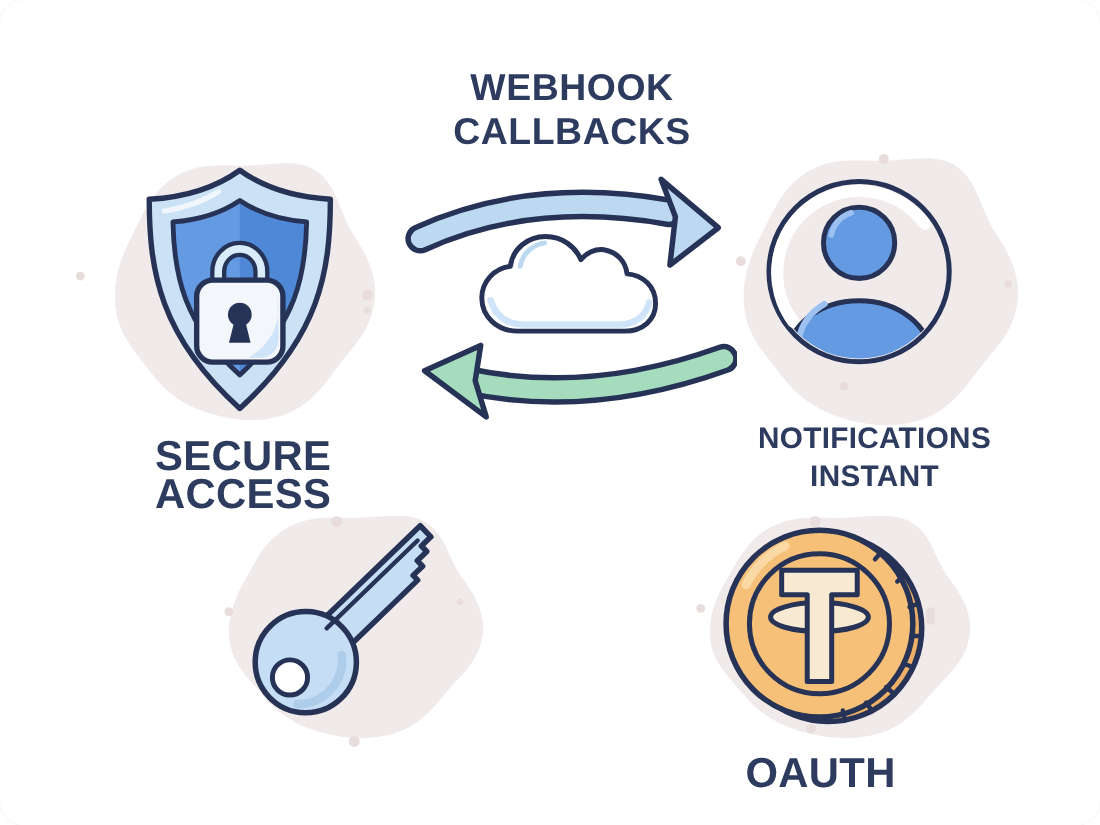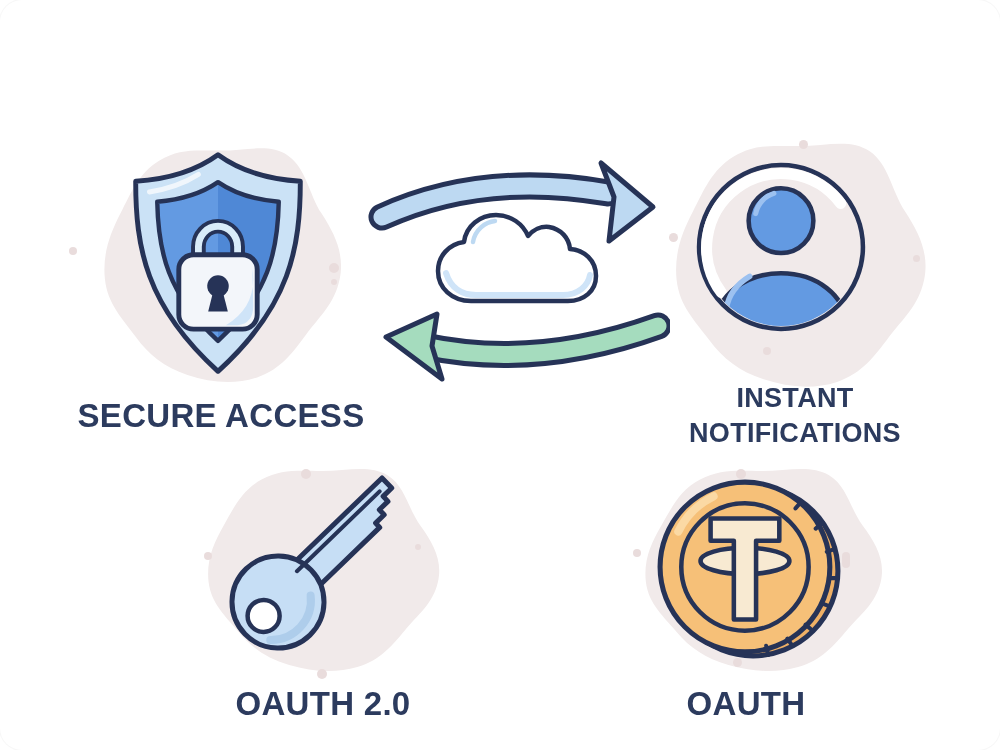--- a/index.html
+++ b/index.html
@@ -8,21 +8,21 @@
     border-radius:22px;overflow:hidden;box-shadow:0 0 0 1px rgba(0,0,0,.03);
     font-family:"Liberation Sans","DejaVu Sans",sans-serif;
   }
   .ttl{
     position:absolute;top:60px;left:300px;width:440px;text-align:center;
     font-size:34px;line-height:40px;font-weight:800;letter-spacing:.5px;
     color:var(--text-navy,#2c3b5e);
   }
   .label{
     position:absolute;text-align:center;font-weight:800;letter-spacing:.3px;
-    color:var(--text-navy,#2c3b5e);font-size:33px;line-height:35px;
+    color:var(--text-navy,#2c3b5e);font-size:38px;line-height:35px;
   }
   .lab-secure{left:60px;top:398px;width:322px;}
   .lab-instant{left:634px;top:381px;width:322px;font-size:27px;}
   .lab-oauth{left:162px;top:686px;width:322px;}
   .lab-token{left:585px;top:686px;width:322px;}
   .abs{position:absolute;}
   .dot{position:absolute;background:var(--dot-pink,#e9dcdc);border-radius:50%;}
 </style>
 </head>
 <body>
@@ -51,20 +51,24 @@
   <div class="dot" style="left:763px;top:347px;width:8px;height:8px"></div>
   <div class="dot" style="left:301px;top:469px;width:10px;height:10px"></div>
   <div class="dot" style="left:204px;top:552px;width:8px;height:8px"></div>
   <div class="dot" style="left:415px;top:544px;width:6px;height:6px"></div>
   <div class="dot" style="left:317px;top:669px;width:10px;height:10px"></div>
   <div class="dot" style="left:736px;top:469px;width:10px;height:10px"></div>
   <div class="dot" style="left:633px;top:549px;width:8px;height:8px"></div>
   <div class="dot" style="left:842px;top:552px;width:8px;height:16px;border-radius:5px"></div>
   <div class="dot" style="left:733px;top:658px;width:9px;height:9px"></div>
 
+  <div class="ttl">
+    <div>WEBHOOK</div>
+    <div>CALLBACKS</div>
+  </div>
 
   <svg class="abs" style="left:368px;top:155px" width="292" height="92" viewBox="0 0 292 92">
     <path d="M14,62 Q115,16 240,38" style="fill:none;stroke:var(--outline-navy,#263357);stroke-width:27;stroke-linecap:round"></path>
     <path d="M14,62 Q115,16 240,38" style="fill:none;stroke:var(--arrow-blue,#bdd9f2);stroke-width:17;stroke-linecap:round"></path>
     <path d="M285,52 L233,8 L246,42 L241,86 Z" style="fill:var(--arrow-blue,#bdd9f2);stroke:var(--outline-navy,#263357);stroke-width:5;stroke-linejoin:round"></path>
   </svg>
 
   <svg class="abs" style="left:431px;top:209px" width="172" height="102" viewBox="0 0 172 102">
     <path d="M40,92 C21,92 7,79 7,62 C7,47 18,35 33,33 C35,17 49,6 65,6 C80,6 92,15 97,27 C102,21 110,17 118,18 C130,20 138,29 139,40 C153,41 165,51 165,67 C165,82 153,92 137,92 Z" style="fill:var(--white,#fff);stroke:var(--outline-navy,#263357);stroke-width:4.5;stroke-linejoin:round"></path>
     <path d="M15,64 C20,80 32,86 45,86 L132,86 C147,86 157,77 159,66" style="fill:none;stroke:var(--cloud-band,#cfe4f8);stroke-width:6;stroke-linecap:round"></path>
@@ -127,19 +131,18 @@
     <circle cx="91" cy="95" r="84" style="fill:var(--coin-orange,#f6c078);stroke:var(--outline-navy,#263357);stroke-width:5"></circle>
     <path d="M147,30 L141,37 M168,51 L161,57 M180,77 L172,80 M183,106 L174,106 M175,134 L167,131 M158,158 L151,152 M138,173 L133,166 M114,182 L112,173" style="fill:none;stroke:var(--outline-navy,#263357);stroke-width:4;stroke-linecap:round"></path>
     <path d="M25,60 A76,76 0 0 1 60,25" style="fill:none;stroke:var(--coin-highlight,#fbd9a4);stroke-width:8;stroke-linecap:round"></path>
     <circle cx="91" cy="95" r="63" style="fill:none;stroke:var(--outline-navy,#263357);stroke-width:4.5"></circle>
     <ellipse cx="91" cy="89" rx="44" ry="13" style="fill:var(--coin-cream,#f8ead2);stroke:var(--outline-navy,#263357);stroke-width:4.5"></ellipse>
     <path d="M57,47 L125,47 L125,69 L102,69 L102,147 L80,147 L80,69 L57,69 Z" style="fill:var(--coin-cream,#f8ead2);stroke:var(--outline-navy,#263357);stroke-width:4.5;stroke-linejoin:round"></path>
   </svg>
 
   <div class="label lab-secure">SECURE ACCESS</div>
   <div class="label lab-instant">
+    <div>NOTIFICATIONS</div>
     <div>INSTANT</div>
-    <div>NOTIFICATIONS</div>
   </div>
-  <div class="label lab-oauth">OAUTH 2.0</div>
   <div class="label lab-token">OAUTH</div>
 
 </div>
 
 </body></html>

